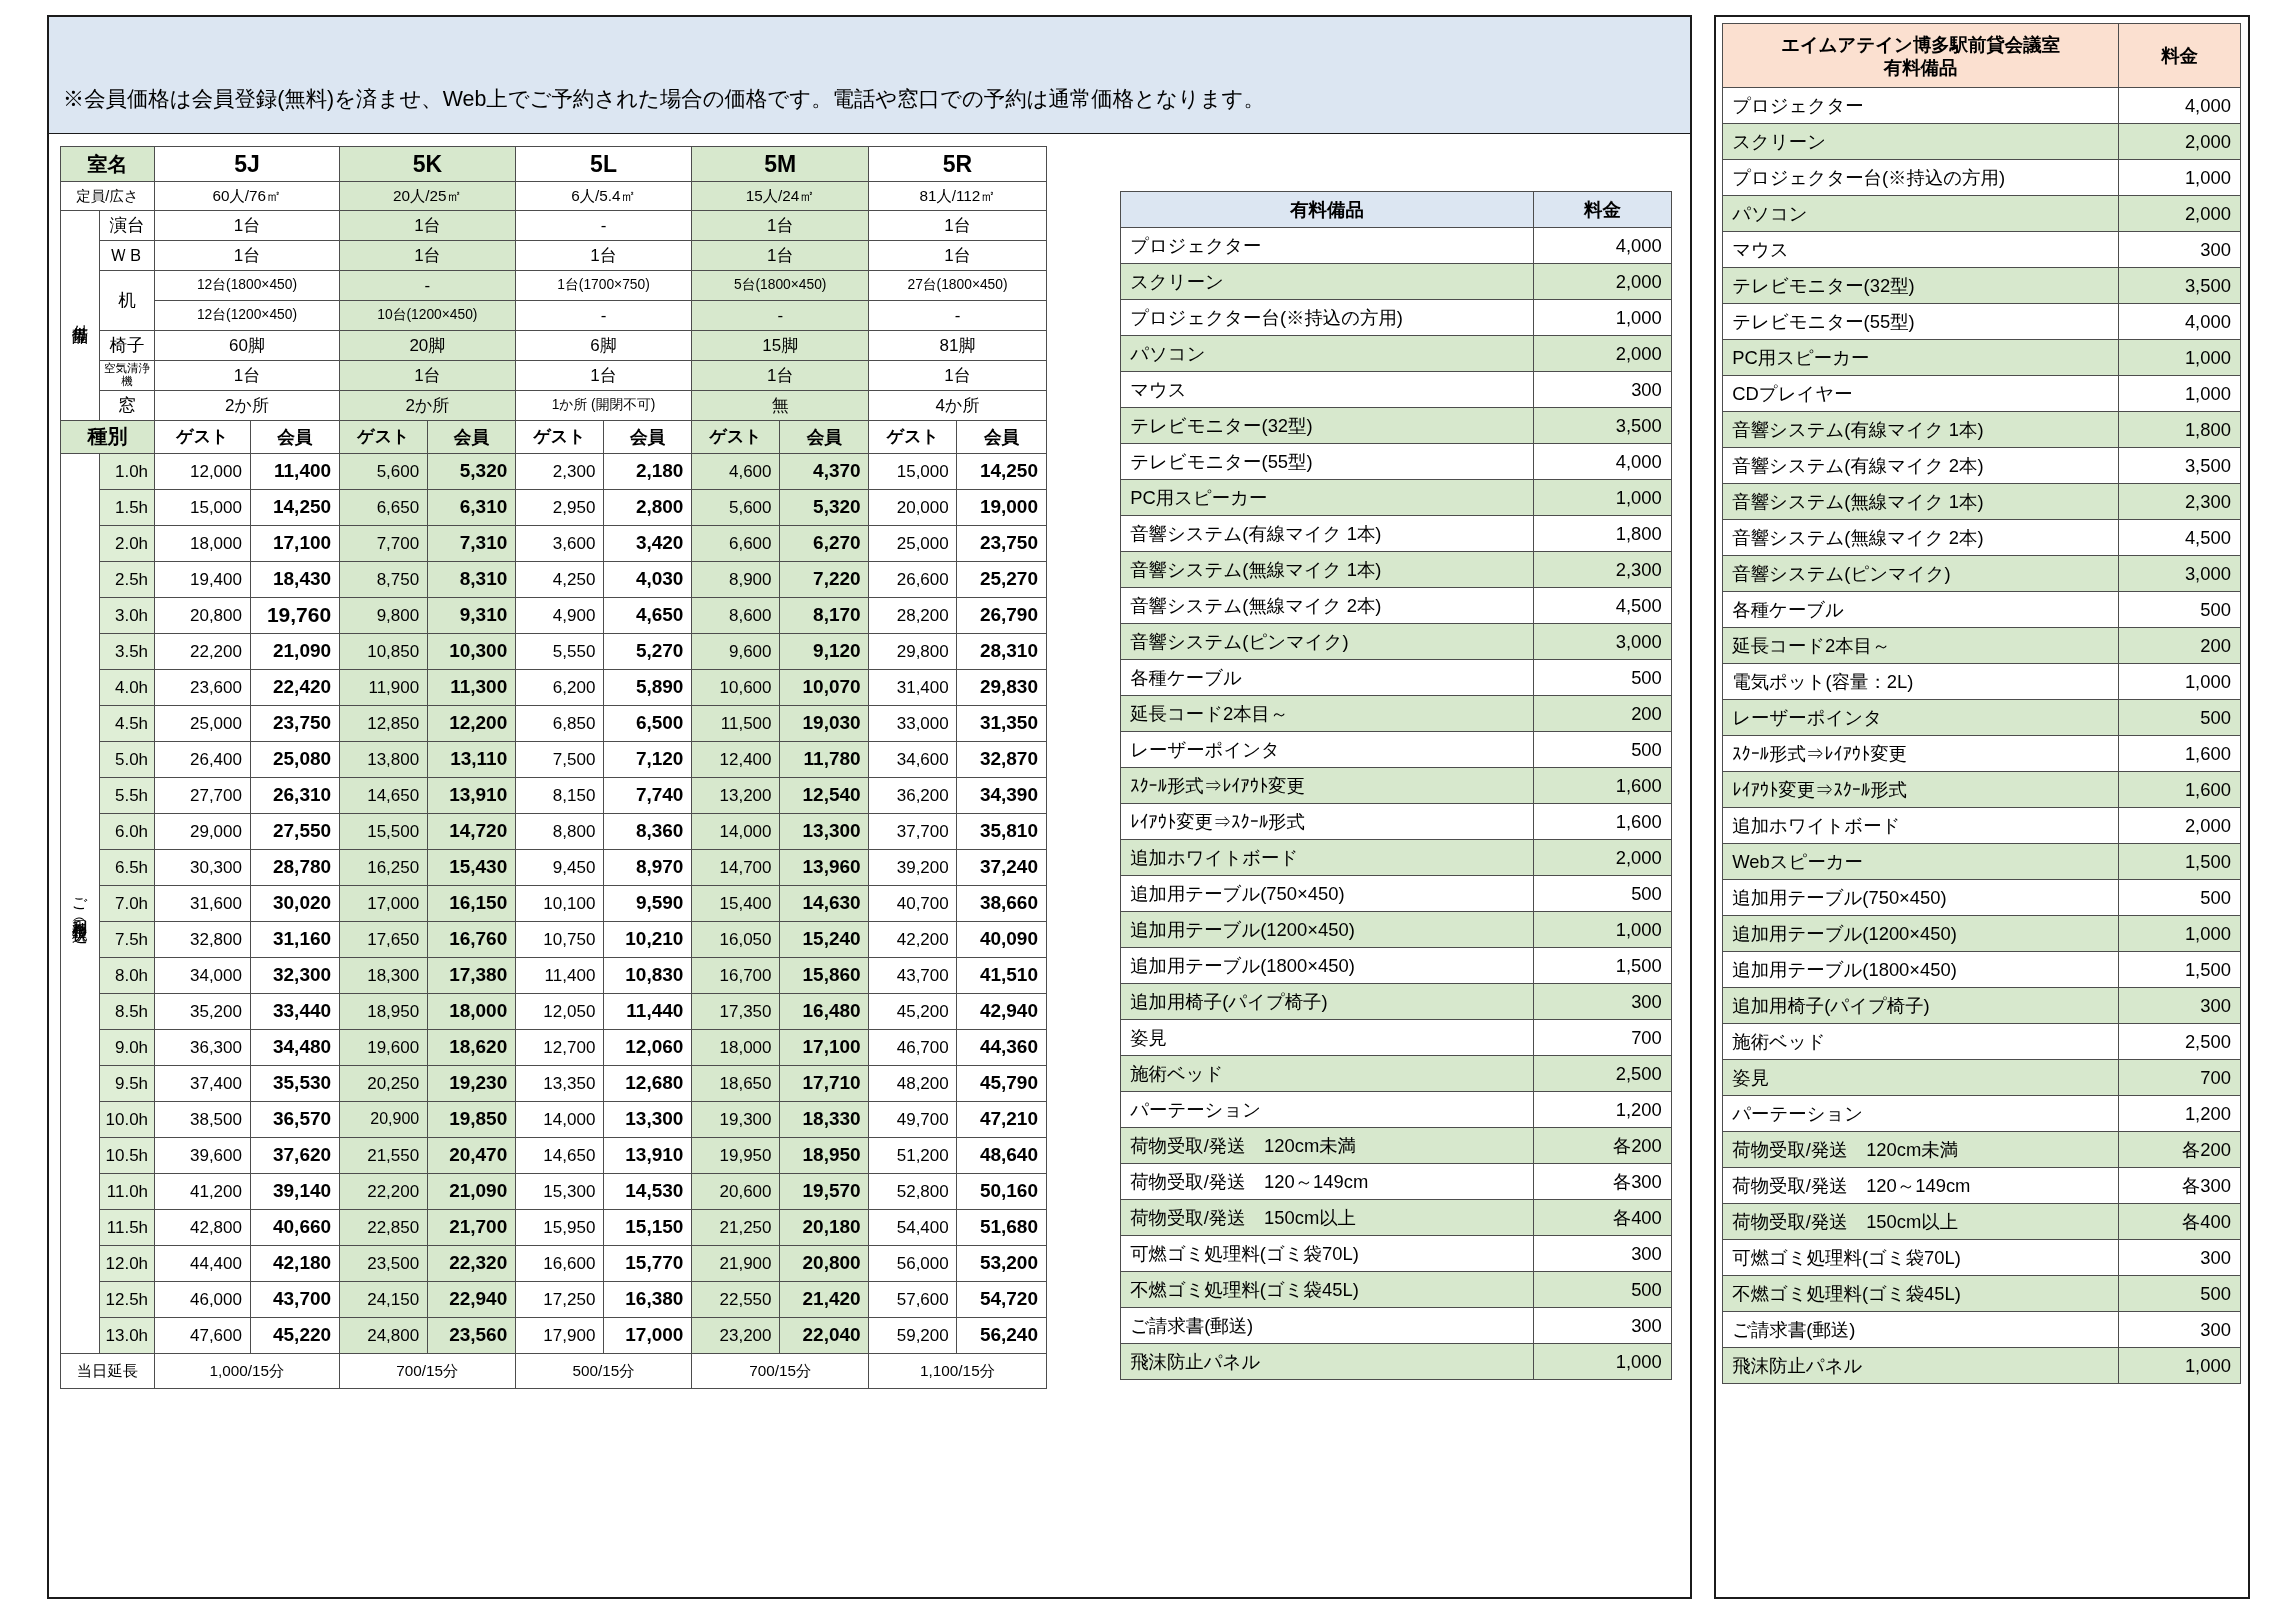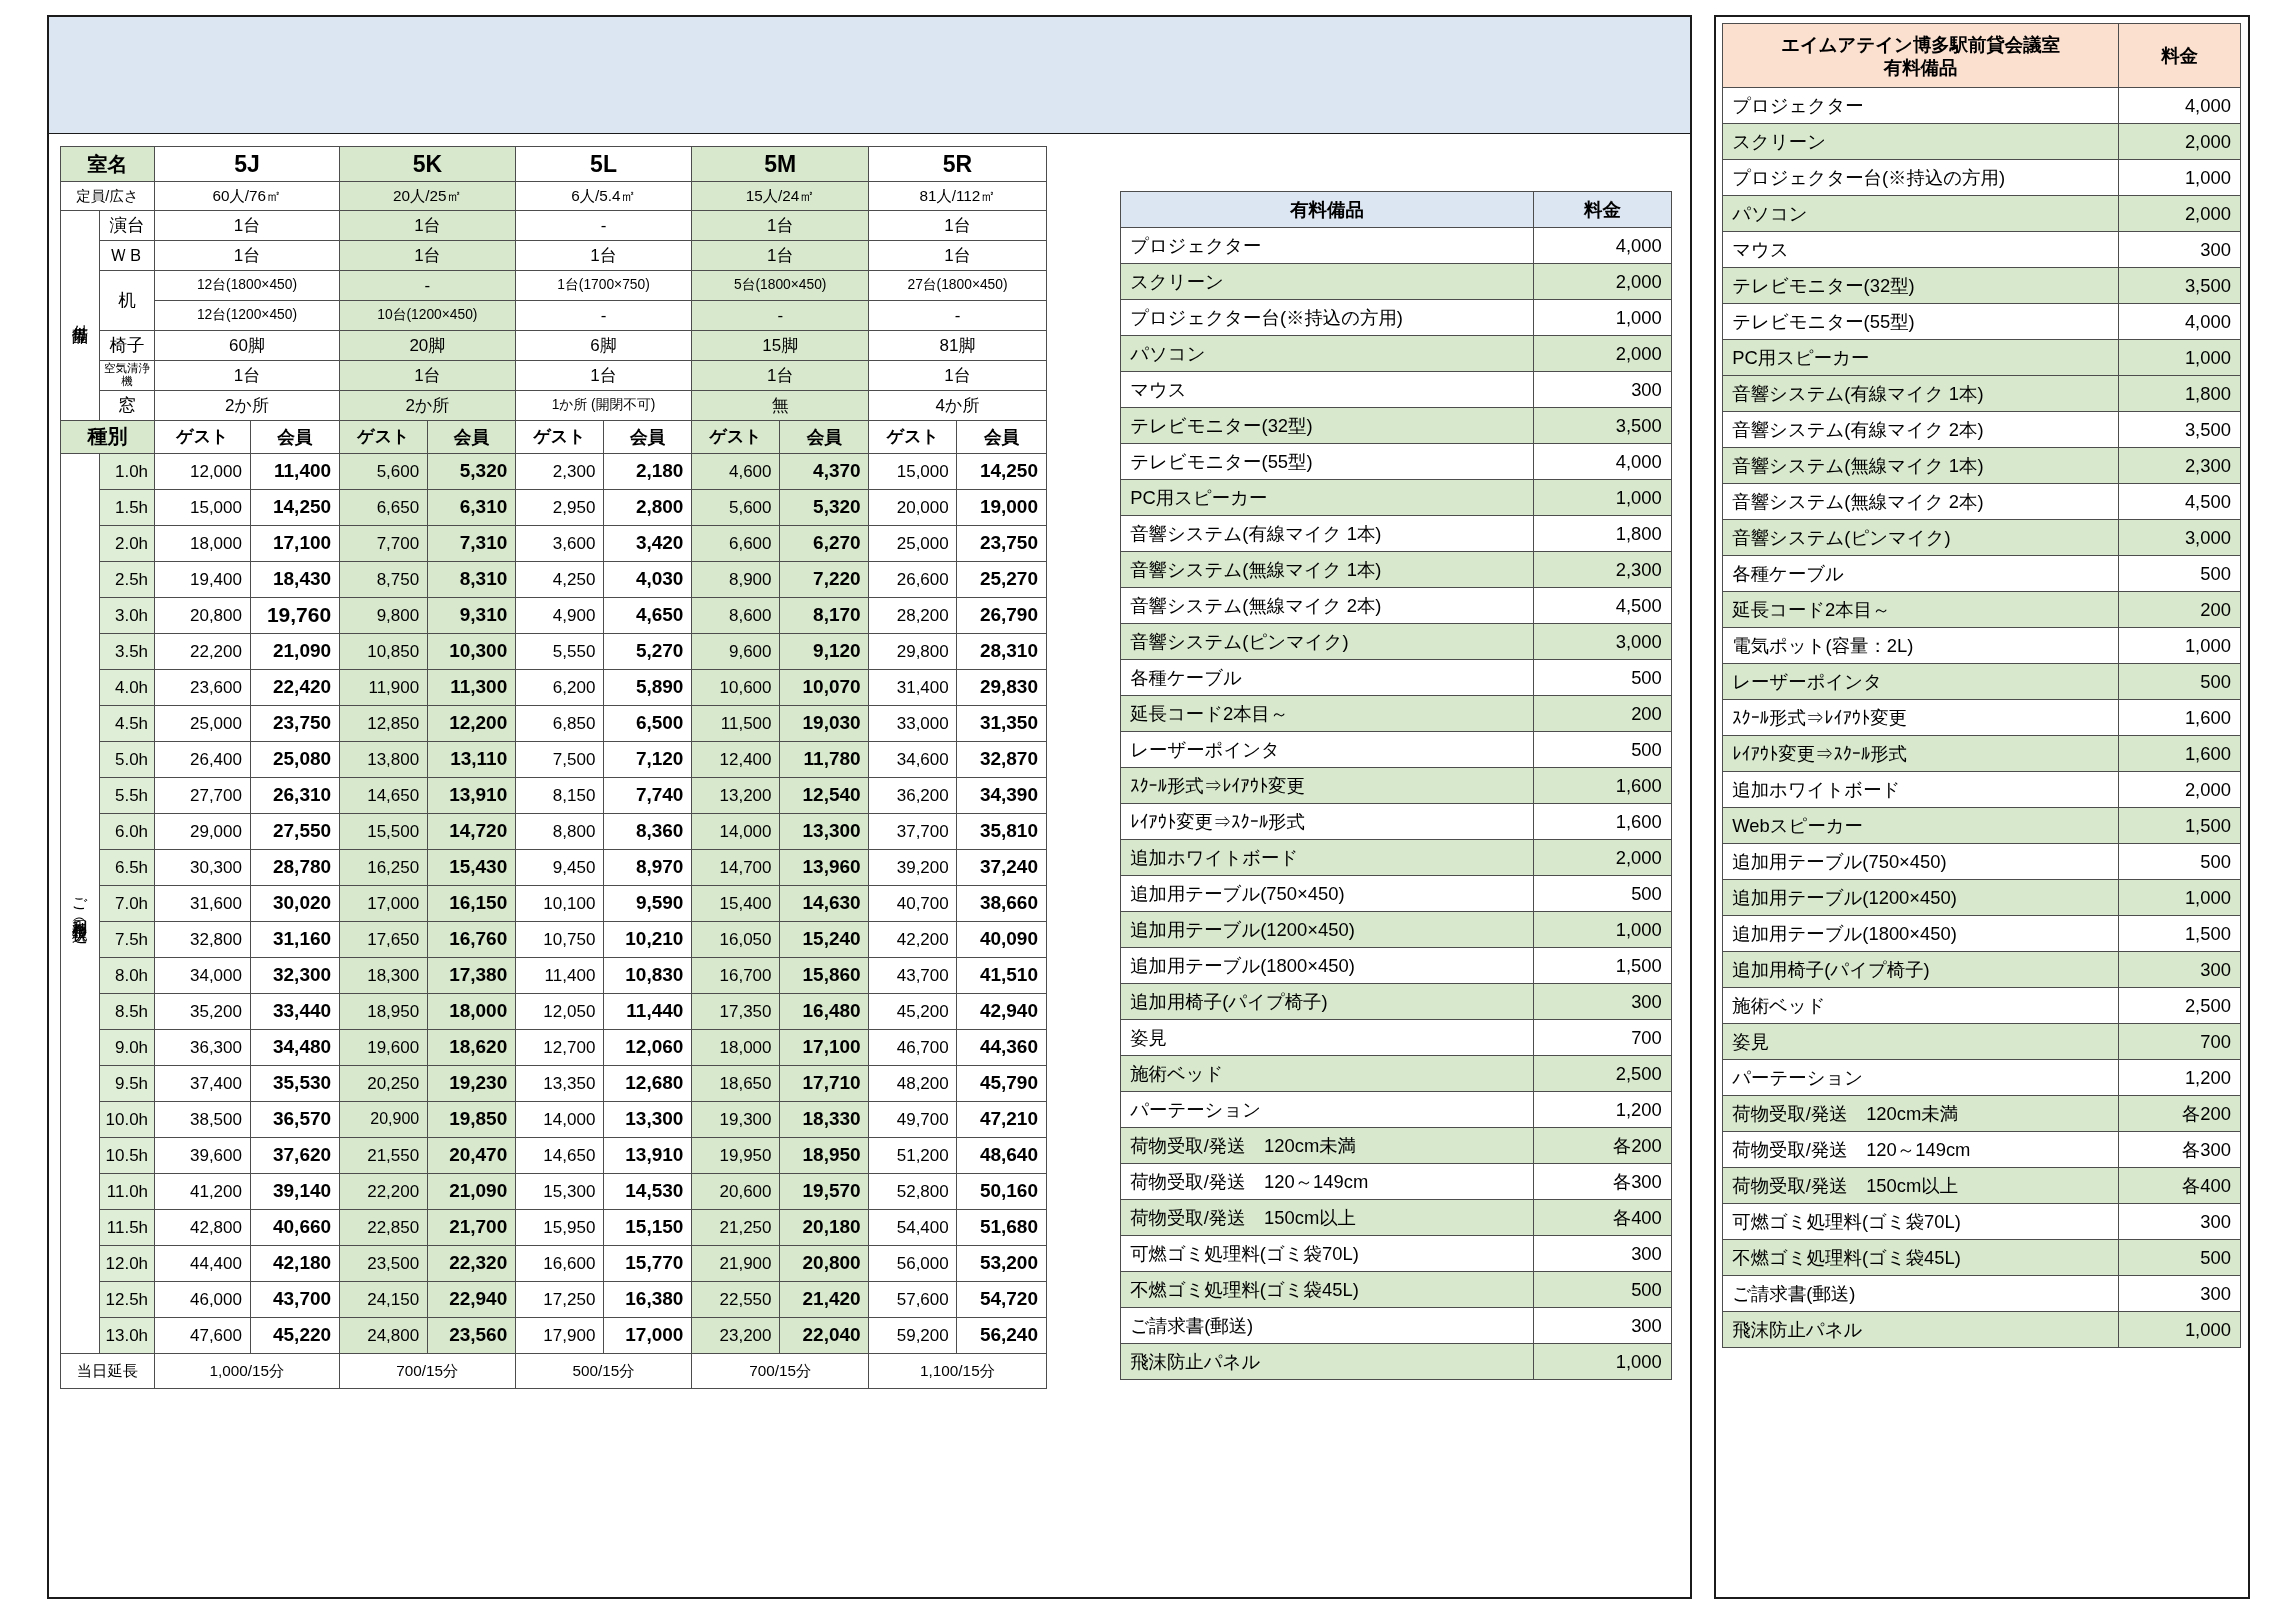--- a/index.html
+++ b/index.html
@@ -135,20 +135,21 @@
   }
 </style>
 </head>
 <body>
 
 <div class="page">
 
   <div class="left-panel">
 
     <div class="header-band">
+      <div class="hdr-note">※会員価格は会員登録(無料)を済ませ、Web上でご予約された場合の価格です。電話や窓口での予約は通常価格となります。</div>
     </div>
 
     <table id="room-table">
       <colgroup>
         <col style="width:37px">
           <col style="width:52px">
         <col style="width:90px">
           <col style="width:84px">
         <col style="width:83px">
           <col style="width:83px">
@@ -768,20 +769,24 @@
           </tr>
           <tr>
             <td class="eq-name">テレビモニター(55型)</td>
             <td class="eq-price">4,000</td>
           </tr>
           <tr>
             <td class="eq-name grn">PC用スピーカー</td>
             <td class="eq-price grn">1,000</td>
           </tr>
           <tr>
+            <td class="eq-name">CDプレイヤー</td>
+            <td class="eq-price">1,000</td>
+          </tr>
+          <tr>
             <td class="eq-name grn">音響システム(有線マイク 1本)</td>
             <td class="eq-price grn">1,800</td>
           </tr>
           <tr>
             <td class="eq-name">音響システム(有線マイク 2本)</td>
             <td class="eq-price">3,500</td>
           </tr>
           <tr>
             <td class="eq-name grn">音響システム(無線マイク 1本)</td>
             <td class="eq-price grn">2,300</td>

